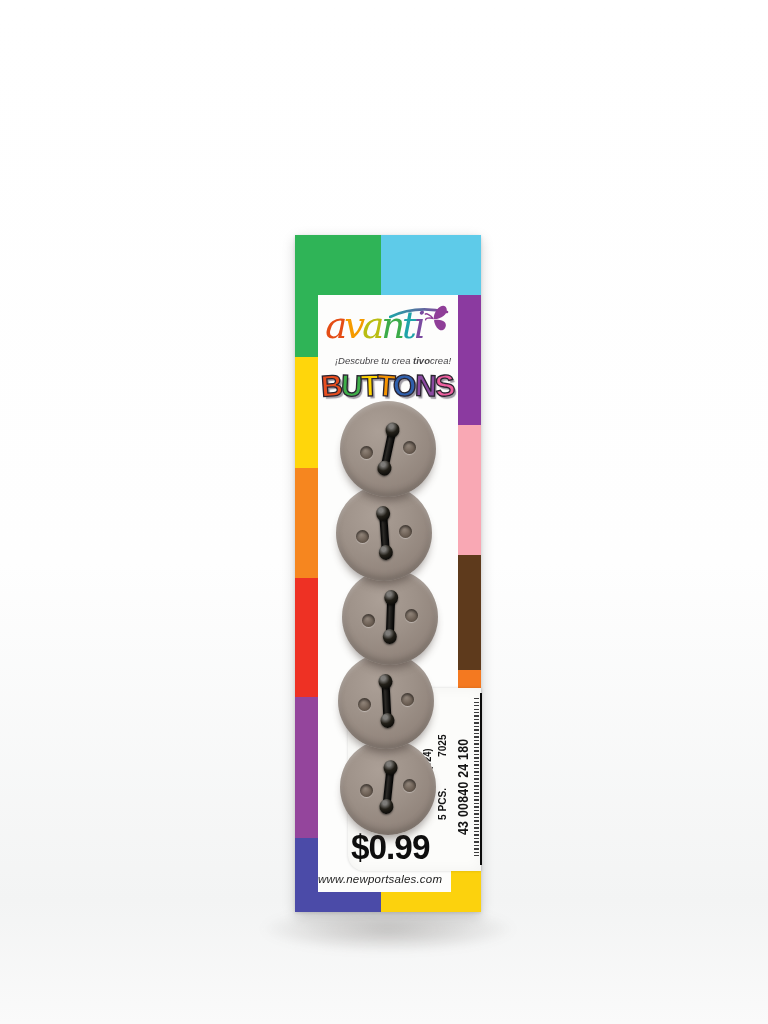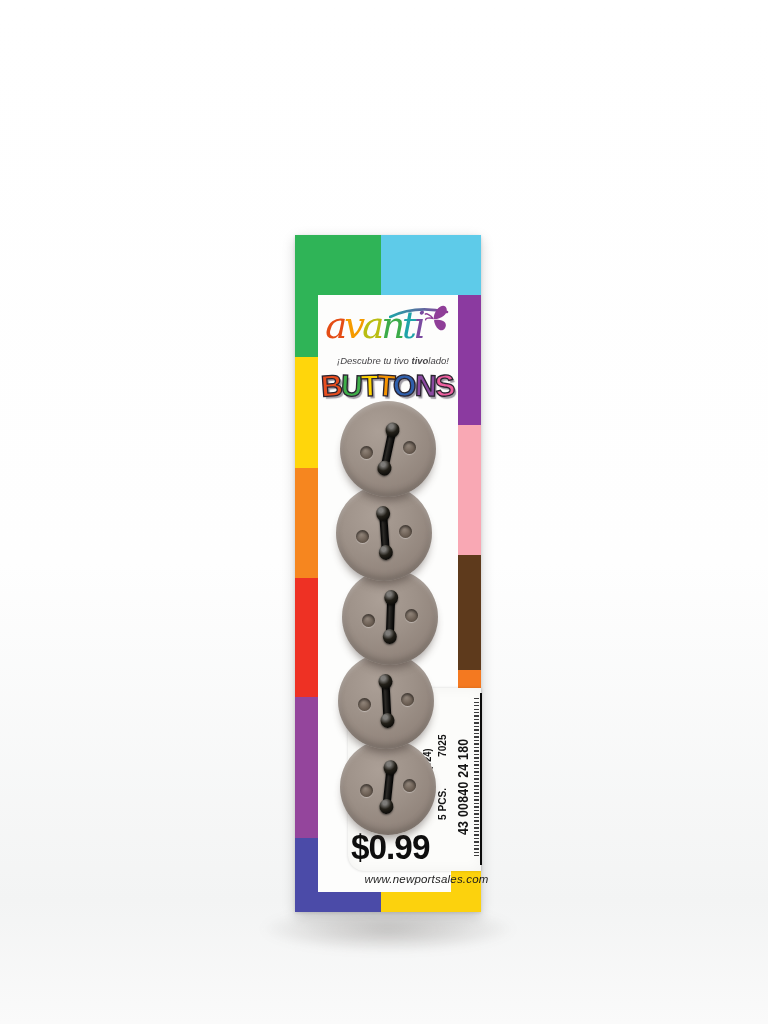--- a/index.html
+++ b/index.html
@@ -48,22 +48,22 @@
     box-shadow:inset 0 2px 3px rgba(0,0,0,.5),0 1px 1px rgba(255,255,255,.35);}
   .hole-l{left:20px;top:45px;}
   .hole-r{left:63px;top:40px;}
   .thread{position:absolute;left:50%;top:50%;width:13px;height:54px;transform:translate(-50%,-50%) rotate(var(--tilt,0deg));}
   .thread .bar{position:absolute;left:2.5px;top:8px;width:8px;height:38px;border-radius:4px;
     background:linear-gradient(90deg,#000 0%,#2c2a27 35%,#000 100%);box-shadow:0 0 2px rgba(0,0,0,.6);}
   .thread .knob{position:absolute;left:0;width:14px;height:15px;border-radius:50%;
     background:radial-gradient(circle at 36% 28%,#7d7b78 0 2px,#232019 45%,#000 95%);box-shadow:0 1px 2px rgba(0,0,0,.55);}
   .knob-t{top:0;} .knob-b{bottom:0;}
   
-  .website{position:absolute;left:23px;top:638px;width:133px;text-align:center;z-index:4;
-    font-style:italic;font-size:11.5px;color:#1d1d1d;letter-spacing:.2px;padding-left:42px;}
+  .website{position:absolute;left:23px;top:638px;width:133px;text-align:left;z-index:4;
+    font-style:italic;font-size:11.5px;color:#1d1d1d;letter-spacing:.2px;}
 </style>
 </head>
 <body>
 
 <div class="stage">
   <div class="floor-shadow"></div>
 
   <div class="card">
     <div>
         <div class="blk" style="left: 0px; top: 0px; width: 86px; height: 60px; background: rgb(47, 180, 87); z-index: 1;"></div>
@@ -98,21 +98,21 @@
       </div>
       <svg class="butterfly" width="32" height="30" viewBox="0 0 32 30">
         <g id="bfly" fill="#8f3e98">
           <path d="M15,14 C17,4 30,-1 30,7 C30,13 21,16 15,14 Z"></path>
           <path d="M15,15 C23,15 29,21 23,26 C18,29 14,22 15,15 Z"></path>
           <path d="M14.4,13 C13,9 9,6 8,7 M14.4,13 C11,11 7,11 7,12.5" fill="none" stroke-width="1.4" stroke-linecap="round" class="bstroke" stroke="#8f3e98"></path>
         </g>
       </svg>
     </div>
 
-    <div class="tagline"><span>¡Descubre tu tivo </span><b>tivo</b><span>lado!</span></div>
+    <div class="tagline"><span>¡Descubre tu crea </span><b>tivo</b><span>crea!</span></div>
 
     <div class="title-row"><span style="color: rgb(232, 78, 31); transform: rotate(-4deg);">B</span><span style="color: rgb(63, 174, 73); transform: rotate(3deg);">U</span><span style="color: rgb(255, 212, 0); transform: rotate(-2deg);">T</span><span style="color: rgb(245, 147, 0); transform: rotate(4deg);">T</span><span style="color: rgb(47, 95, 172); transform: rotate(-3deg);">O</span><span style="color: rgb(138, 74, 160); transform: rotate(2deg);">N</span><span style="color: rgb(239, 95, 159); transform: rotate(-5deg);">S</span></div>
 
     <div class="sticker">
       <div class="rot st-desc"><span class="cond">(#24)</span></div>
       <div class="rot st-style"><span class="cond">7025</span></div>
       <div class="rot st-qty"><span class="cond">5 PCS.</span></div>
       <div class="rot st-num"><span class="cond">43 00840 24 180</span></div>
       <div class="st-micro"></div>
       <div class="st-guard"></div>

